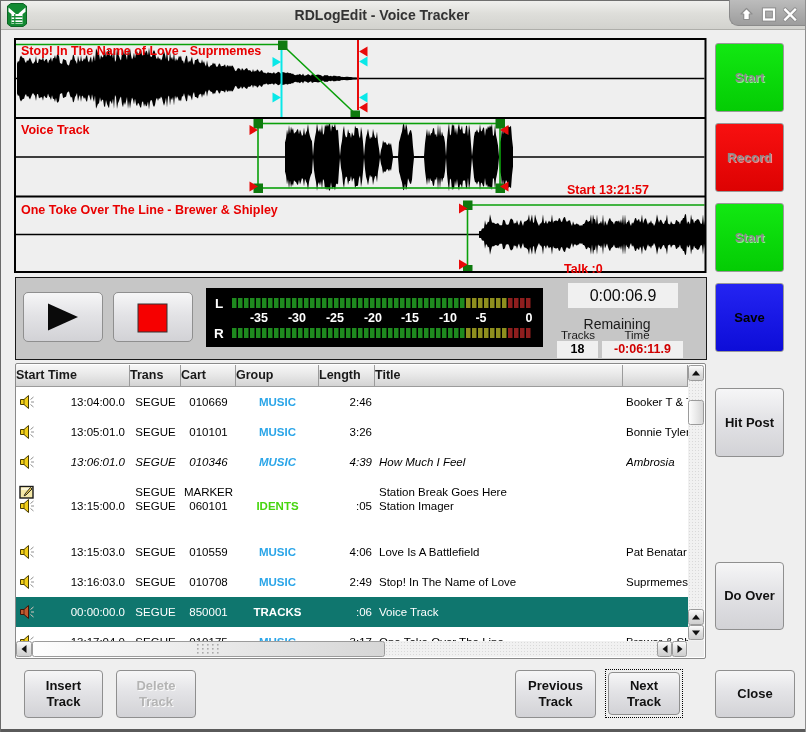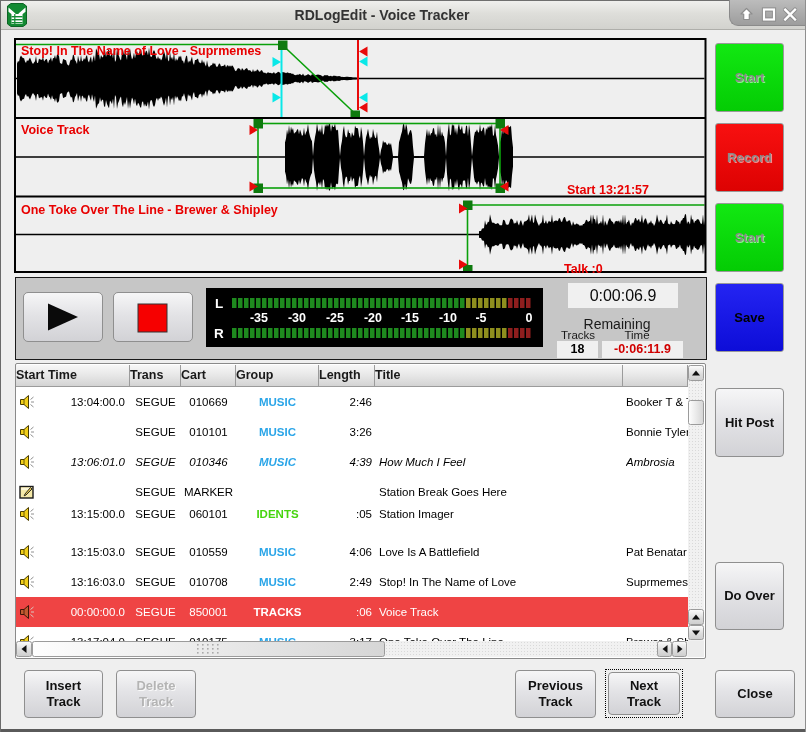--- a/index.html
+++ b/index.html
@@ -30,21 +30,21 @@
 #tablewrap { position:absolute; left:14px; top:363px; width:691px; height:296px;
   background:#fff; border:1px solid #8a8a8a; border-radius:2px; overflow:hidden; }
 .hdr { position:absolute; top:1px; height:22px; background:linear-gradient(#f7f7f7 0%,#e5e5e5 55%,#d3d3d3 100%);
   border-right:1px solid #9b9b9b; border-bottom:1px solid #9b9b9b;
   font-weight:bold; font-size:12.5px; color:#1a1a1a; text-align:left; line-height:21px; }
 .row { position:absolute; left:1px; width:672px; height:30px; font-size:11.5px; color:#000; }
 .cell { position:absolute; top:0; height:30px; line-height:30px; white-space:nowrap; overflow:hidden; }
 .rt { text-align:right; } .ctr { text-align:center; }
 .music { color:#2aa5e8; font-weight:bold; }
 .idents { color:#46d50e; font-weight:bold; }
-.sel { background:#ef4444; color:#fff; }
+.sel { background:#0f766e; color:#fff; }
 
 .sbtn { position:absolute; background:linear-gradient(#fbfbfb,#dcdcdc 60%,#cfcfcf);
   border:1px solid #9b9b9b; border-radius:2.5px; display:flex; align-items:center; justify-content:center; }
 .strack { position:absolute; background:#f1f1f1;
   background-image:radial-gradient(#d9d9d9 26%, transparent 30%); background-size:3px 3px; }
 .sthumb { position:absolute; background:linear-gradient(90deg,#fdfdfd,#e8e8e8 55%,#d6d6d6);
   border:1px solid #9b9b9b; border-radius:2.5px; }
 </style></head>
 <body>
 
@@ -290,20 +290,21 @@
 <div class="row" style="top:30px;left:0;">
 <svg width="16" height="16" viewBox="0 0 16 16" style="position:absolute;left:3px;top:7px;">
 <path d="M1.5 5.5 H5 L9.5 1.5 V14.5 L5 10.5 H1.5 Z" fill="#f2cf1a" stroke="#4a3c00" stroke-width="1"></path>
 <line x1="5" y1="5.5" x2="5" y2="10.5" stroke="#4a3c00" stroke-width="0.8"></line>
 <g stroke="#909090" stroke-width="1" fill="none">
 <path d="M11.5 5.5 L14.5 3"></path>
             <path d="M12 8 H15"></path>
             <path d="M11.5 10.5 L14.5 13"></path>
 </g>
         </svg>
+<div class="cell rt" style="left:15px;width:94px;">13:05:01.0</div>
 <div class="cell ctr" style="left:114px;width:51px;">SEGUE</div>
 <div class="cell ctr" style="left:165px;width:55px;">010101</div>
 <div class="cell ctr music" style="left:220px;width:83px;">MUSIC</div>
 <div class="cell rt" style="left:303px;width:53px;">3:26</div>
 <div class="cell" style="left:610px;width:62px;">Bonnie Tyler</div>
 </div>
 <div class="row" style="top:60px;left:0;font-style:italic;">
 <svg width="16" height="16" viewBox="0 0 16 16" style="position:absolute;left:3px;top:7px;">
 <path d="M1.5 5.5 H5 L9.5 1.5 V14.5 L5 10.5 H1.5 Z" fill="#f2cf1a" stroke="#4a3c00" stroke-width="1"></path>
 <line x1="5" y1="5.5" x2="5" y2="10.5" stroke="#4a3c00" stroke-width="0.8"></line>
@@ -327,21 +328,21 @@
 <rect x="2.2" y="3.7" width="10.6" height="2.4" fill="#fdf7d8"></rect>
 <path d="M11.5 3.5 L13 5 L7 11 L5.2 11.8 L6 10 Z" fill="#e8c84a" stroke="#1a1a1a" stroke-width="0.9"></path>
 </svg>
 <div class="cell ctr" style="left:114px;width:51px;">SEGUE</div>
 <div class="cell ctr" style="left:165px;width:55px;">MARKER</div>
 <div class="cell ctr" style="left:220px;width:83px;"></div>
 <div class="cell rt" style="left:303px;width:53px;"></div>
 <div class="cell" style="left:363px;width:244px;">Station Break Goes Here</div>
 <div class="cell" style="left:610px;width:62px;"></div>
 </div>
-<div class="row" style="top:112px;left:0;">
+<div class="row" style="top:104px;left:0;">
 <svg width="16" height="16" viewBox="0 0 16 16" style="position:absolute;left:3px;top:7px;">
 <path d="M1.5 5.5 H5 L9.5 1.5 V14.5 L5 10.5 H1.5 Z" fill="#f2cf1a" stroke="#4a3c00" stroke-width="1"></path>
 <line x1="5" y1="5.5" x2="5" y2="10.5" stroke="#4a3c00" stroke-width="0.8"></line>
 <g stroke="#909090" stroke-width="1" fill="none">
 <path d="M11.5 5.5 L14.5 3"></path>
             <path d="M12 8 H15"></path>
             <path d="M11.5 10.5 L14.5 13"></path>
 </g>
         </svg>
 <div class="cell rt" style="left:15px;width:94px;">13:15:00.0</div>

